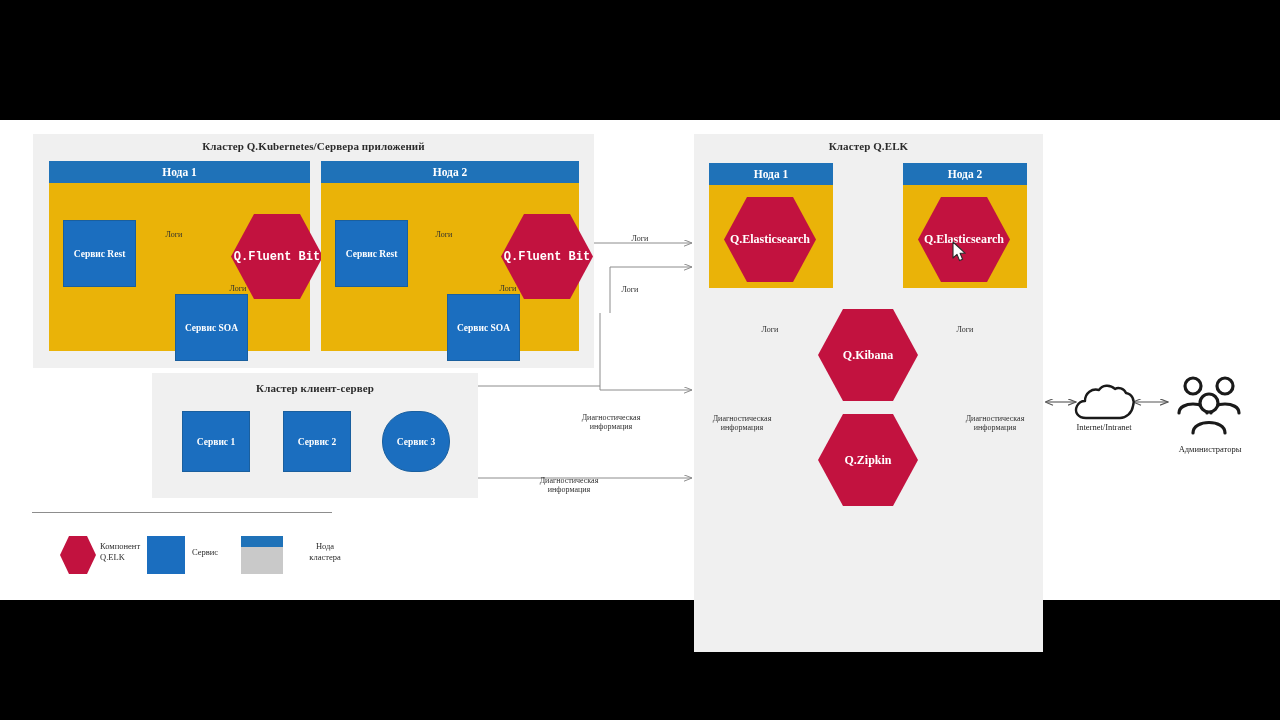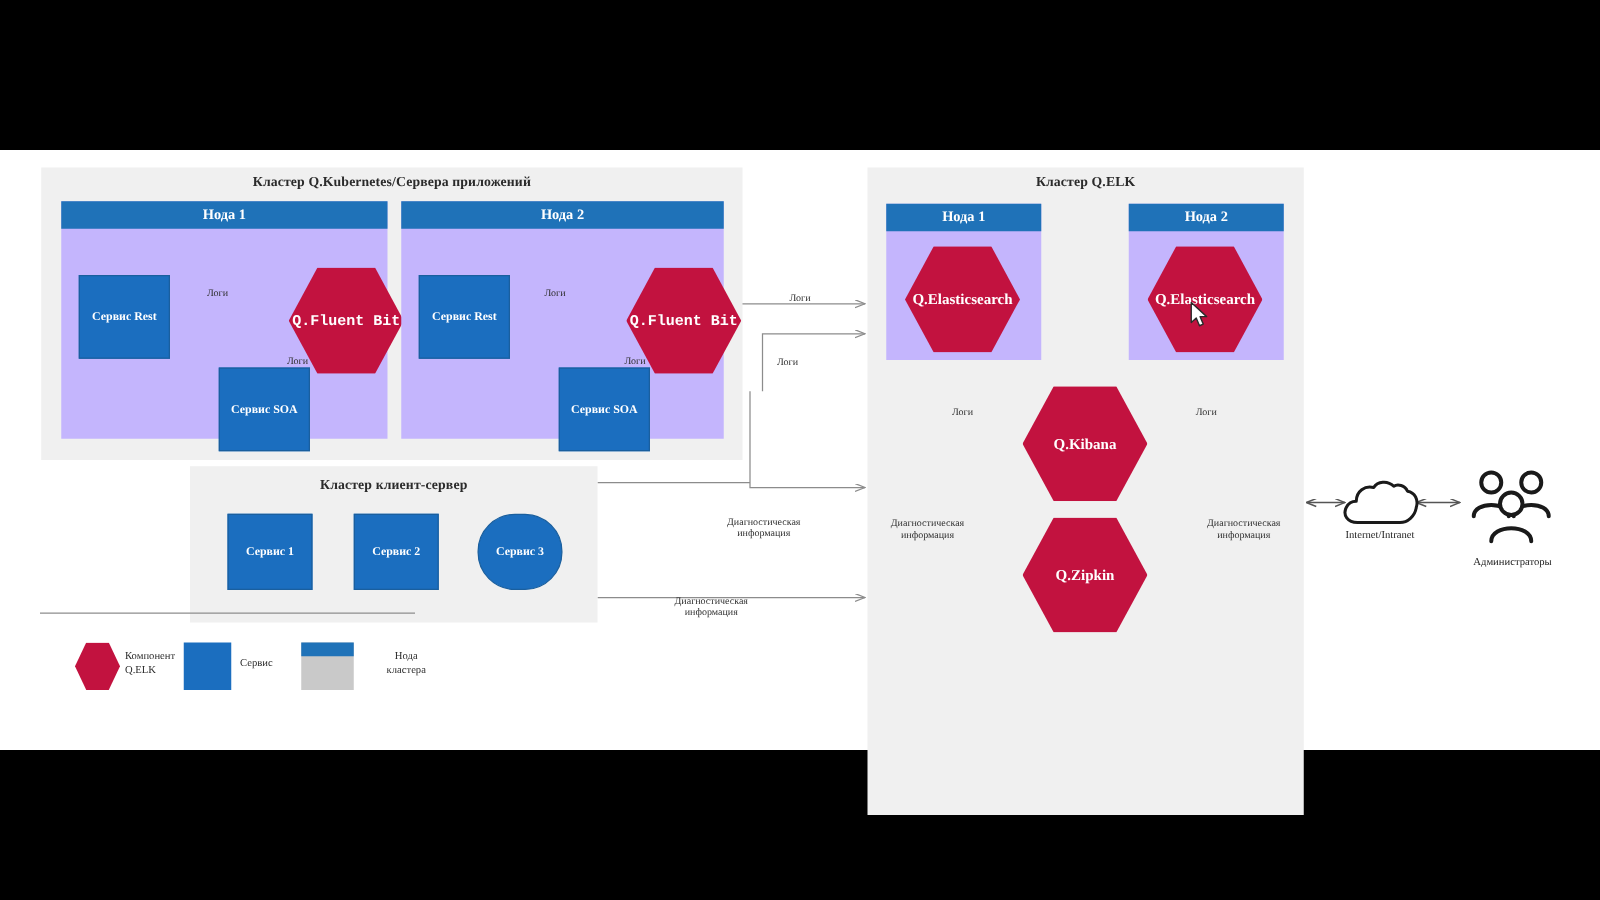--- a/index.html
+++ b/index.html
@@ -44,21 +44,21 @@
     text-align: center;
     font-weight: bold;
     font-size: 11px;
     color: #2b2b2b;
     letter-spacing: .1px;
   }
 
   
   .node {
     position: absolute;
-    background: #c4b5fd;
+    background: #eab308;
     box-sizing: border-box;
   }
   .node-header {
     position: absolute;
     left: 0;
     top: 0;
     right: 0;
     height: 22px;
     background: #1f72b8;
     color: #ffffff;
@@ -118,21 +118,21 @@
     position: absolute;
     left: 0; top: 0;
     width: 1280px; height: 480px;
     pointer-events: none;
   }
 
   
   #legend {
     position: absolute;
     left: 30px;
-    top: 370px;
+    top: 392px;
     width: 320px;
     height: 80px;
   }
   .legend-rule {
     position: absolute;
     left: 2px; top: 0;
     width: 300px; height: 1px;
     background: #8d8d8d;
   }
   .legend-item { position: absolute; }

